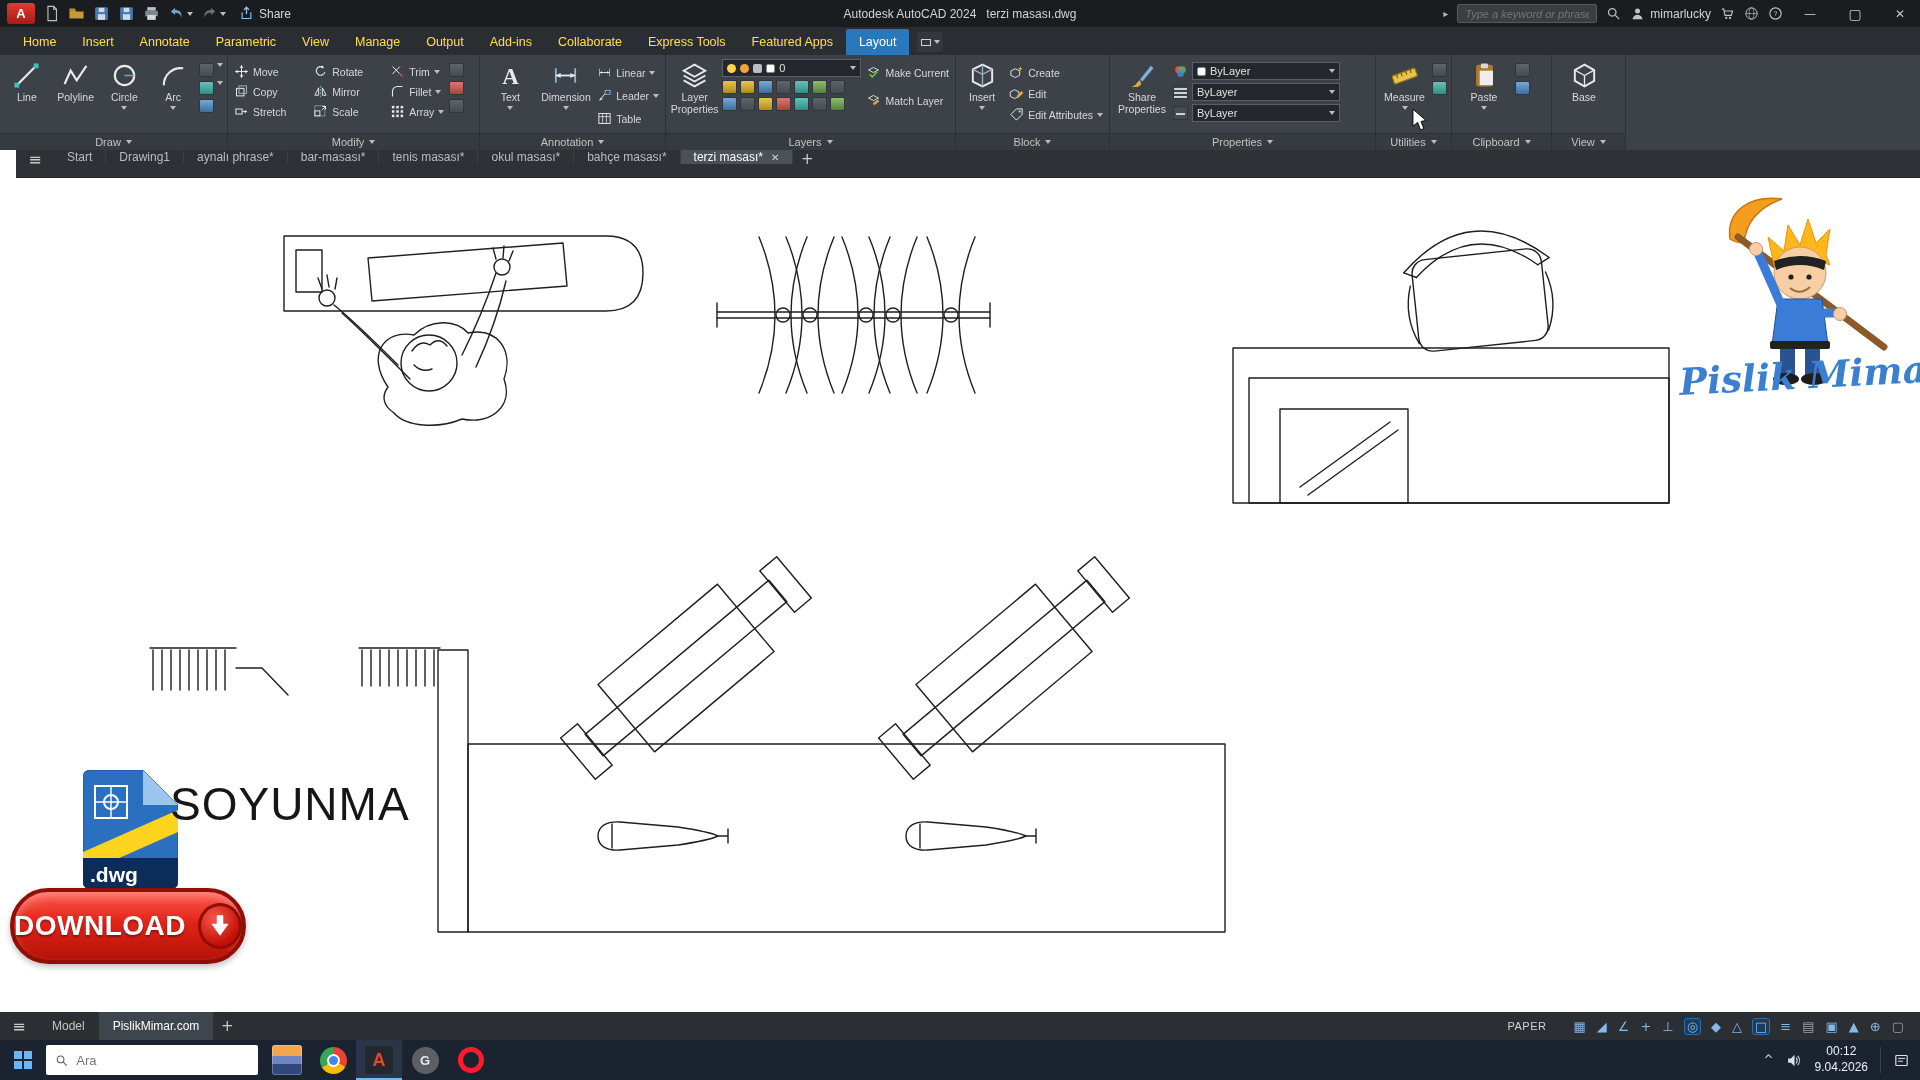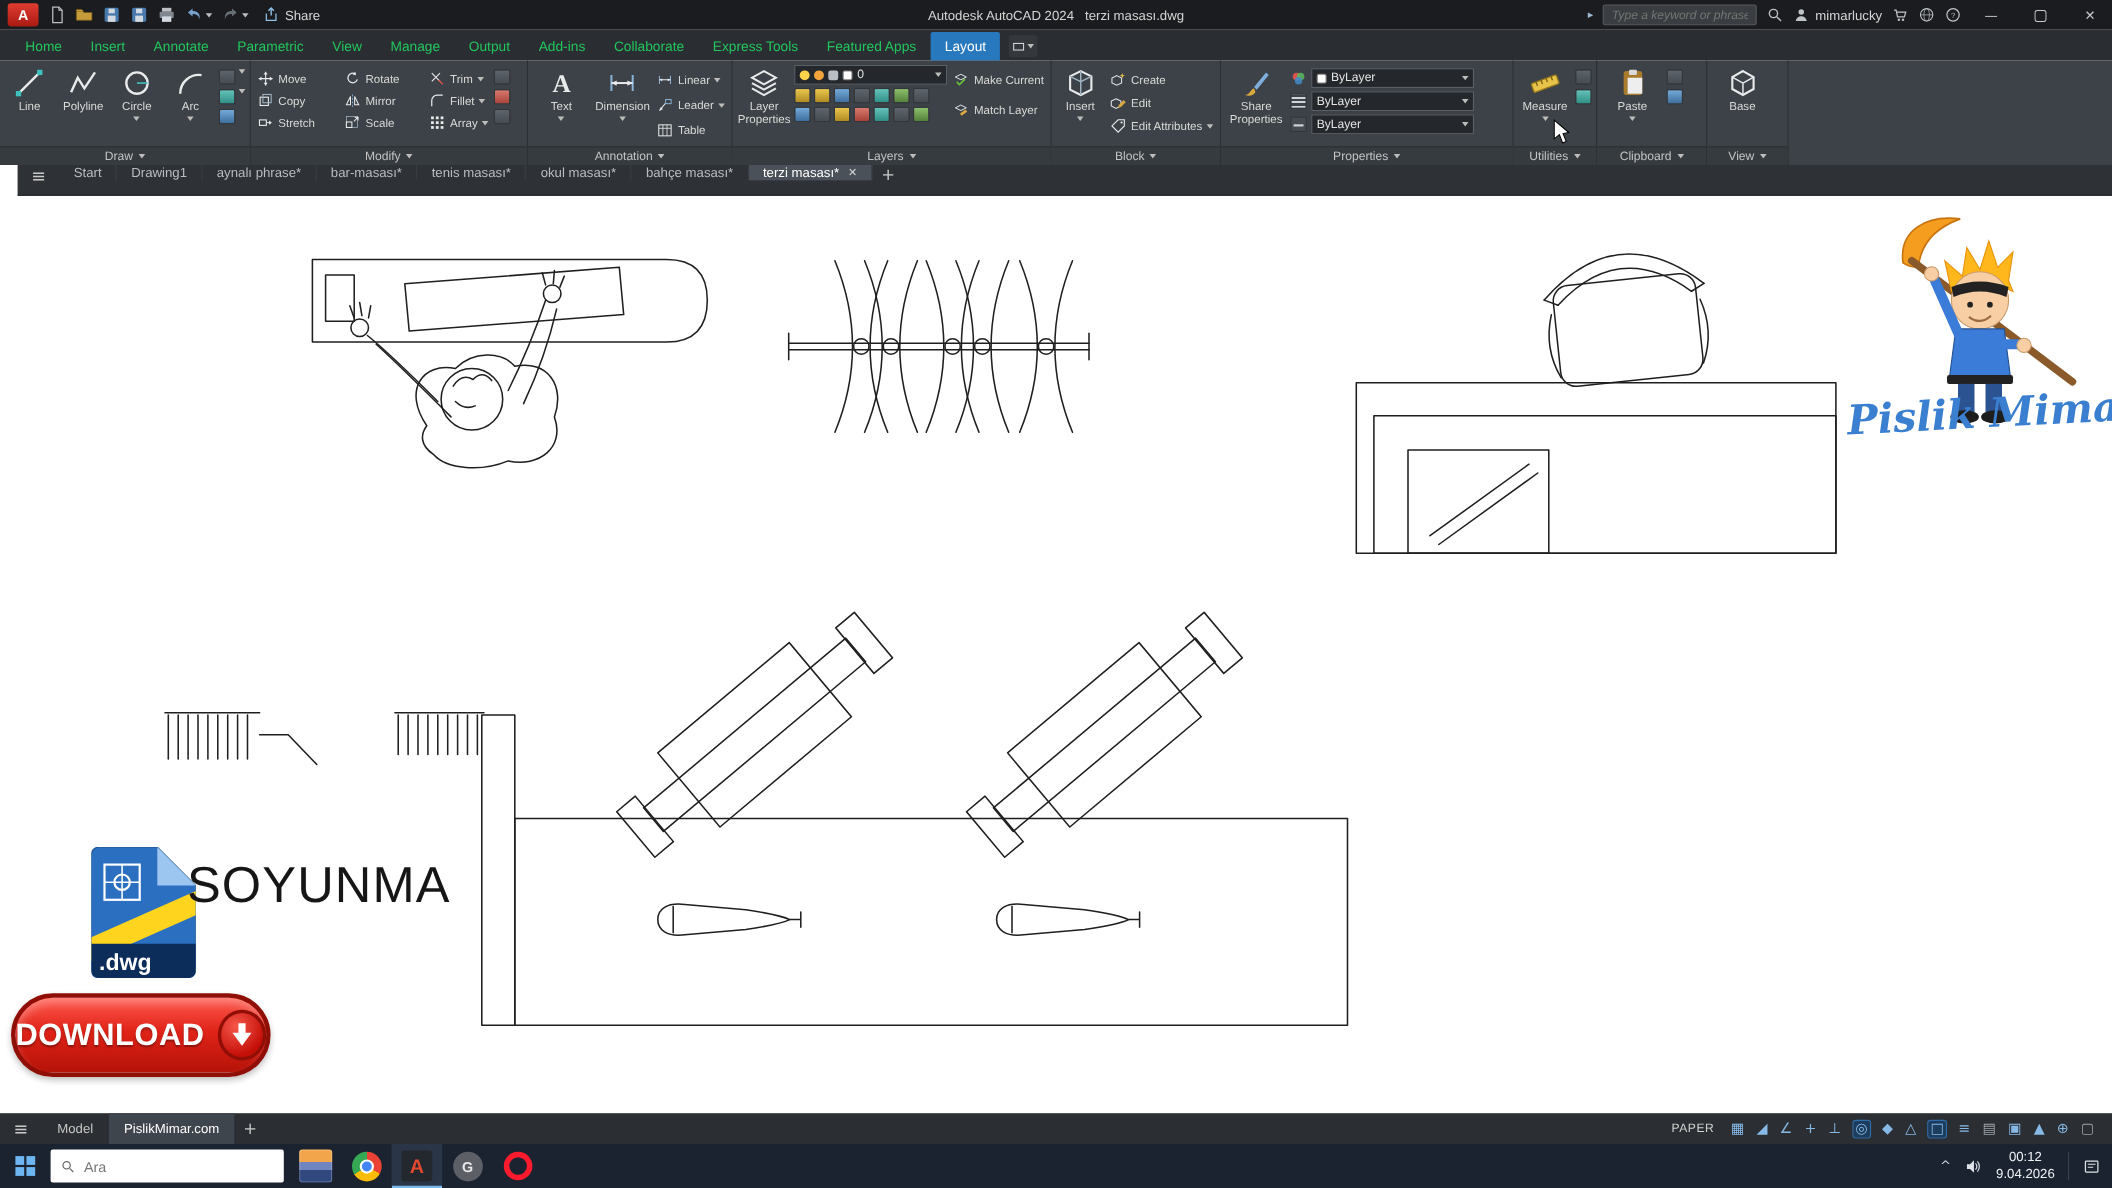--- a/index.html
+++ b/index.html
@@ -26,21 +26,21 @@
 .tb-search{width:140px;height:19px;background:#3a3d41;border:1px solid #56595d;color:#c9c9c9;font-size:11px;font-style:italic;padding:0 7px;border-radius:2px;outline:none;font-family:"Liberation Sans",sans-serif}
 .tb-right .ic{width:15px;height:15px;opacity:.95}
 .user{display:flex;align-items:center;gap:5px;color:#d6d6d6}
 .winbtn{width:36px;height:27px;display:grid;place-items:center;color:#c9c9c9;font-size:12px}
 .winbtn.min::before{content:"—"}
 .winbtn.max::before{content:"▢";font-size:14px}
 .winbtn.cls::before{content:"✕"}
 
 
 .rtabs{position:absolute;top:27px;left:0;width:100%;height:28px;background:#2a2d31;display:flex;align-items:flex-end;padding-left:10px;z-index:39}
-.rtab{padding:6px 13px 6px;font-size:12.5px;color:#22c55e;white-space:nowrap}
+.rtab{padding:6px 13px 6px;font-size:12.5px;color:#fde047;white-space:nowrap}
 .rtab.active{background:#2878bd;color:#fff;border-radius:2px 2px 0 0}
 .rstate{width:26px;height:20px;margin:0 0 3px 8px;display:flex;align-items:center;justify-content:center;gap:3px;background:#34383d;border-radius:2px}
 .rstate i{display:block;width:10px;height:7px;border:1px solid #cfd3d8}
 
 
 .ribbon{position:absolute;top:55px;left:0;width:100%;height:95px;background:#3c4247;display:flex;z-index:38}
 .panel{height:95px;border-right:1px solid #2d3034;display:flex;flex-direction:column;flex:0 0 auto}
 .pbody{flex:1;display:flex;align-items:flex-start;padding:4px 4px 0;gap:3px}
 .plabel{height:17px;background:#363b40;border-top:1px solid #2d3034;display:flex;align-items:center;justify-content:center;gap:5px;font-size:11px;color:#c3c3c3}
 .bigbtn{width:56px;display:flex;flex-direction:column;align-items:center;gap:2px;padding-top:2px;color:#d9d9d9;font-size:10.5px;text-align:center;line-height:1.12}
@@ -82,32 +82,32 @@
 .ftab .x{color:#d8d8d8;font-size:10px}
 .ftab .x::before{content:"✕"}
 .ftab-plus{width:28px;display:grid;place-items:center;color:#c9c9c9;font-size:15px}
 .ftab-plus::before{content:"+"}
 
 
 .canvas{position:absolute;top:179px;left:0;width:1920px;height:833px;background:#fff;overflow:hidden}
 .cad{position:absolute;inset:0;width:100%;height:100%}
 .soyunma{position:absolute;left:170px;top:598px;font-size:46px;letter-spacing:1px;color:#161616;font-weight:500;z-index:3}
 .dwgicon{position:absolute;left:83px;top:591px;width:95px;height:119px;z-index:2}
-.dlbtn{position:absolute;left:10px;top:724px;width:236px;height:76px;border-radius:42px;background:linear-gradient(180deg,#ff5a4e,#e02318 45%,#b51208);border:4px solid #8f0e06;box-shadow:inset 0 5px 8px rgba(255,255,255,.28),0 3px 6px rgba(0,0,0,.25);display:flex;align-items:center;justify-content:center;gap:12px;z-index:4}
+.dlbtn{position:absolute;left:10px;top:709px;width:236px;height:76px;border-radius:42px;background:linear-gradient(180deg,#ff5a4e,#e02318 45%,#b51208);border:4px solid #8f0e06;box-shadow:inset 0 5px 8px rgba(255,255,255,.28),0 3px 6px rgba(0,0,0,.25);display:flex;align-items:center;justify-content:center;gap:12px;z-index:4}
 .dlbtn .txt{color:#fff;font-weight:bold;font-size:28px;letter-spacing:.5px;text-shadow:0 2px 2px rgba(0,0,0,.35)}
 .dlcirc{width:46px;height:46px;border-radius:50%;background:radial-gradient(circle at 35% 30%,#f7574b,#c40f07 72%);border:3px solid #8f0e06;display:grid;place-items:center}
 .dlcirc svg{width:26px;height:26px}
 .mascot{position:absolute;left:1678px;top:14px;width:242px;height:212px;z-index:2}
 
 
 .statusbar{position:absolute;top:1012px;left:0;width:100%;height:28px;background:#2b2e32;display:flex;align-items:stretch;color:#c6c6c6;font-size:12px;z-index:36}
 .lt-tab{display:flex;align-items:center;padding:0 14px}
 .lt-tab.active{background:#3f454c;color:#fff}
 .statusicons{margin-left:auto;display:flex;align-items:center;gap:11px;padding-right:16px}
-.paper{font-size:11px;letter-spacing:.5px;color:#d2d2d2;margin-right:4px}
+.paper{font-size:11px;letter-spacing:.5px;color:#d2d2d2;margin-right:16px}
 .sic{font-family:"DejaVu Sans",sans-serif;font-size:13px;color:#86b9e6;line-height:1}
 .sic.dim{color:#9aa0a6}
 .sic.on{background:#1c3d5d;outline:1px solid #2f6da8;border-radius:2px;padding:1px 2px}
 .si-grid::before{content:"▦"}.si-snap::before{content:"◢"}.si-infer::before{content:"∠"}
 .si-dyn::before{content:"+"}.si-ortho::before{content:"⊥"}.si-polar::before{content:"◎"}
 .si-iso::before{content:"◆"}.si-otrack::before{content:"△"}.si-osnap::before{content:"□"}
 .si-lw::before{content:"≡"}.si-tr::before{content:"▤"}.si-sel::before{content:"▣"}
 .si-ann::before{content:"▲"}.si-gear::before{content:"⊕"}.si-full::before{content:"▢"}
 
 

